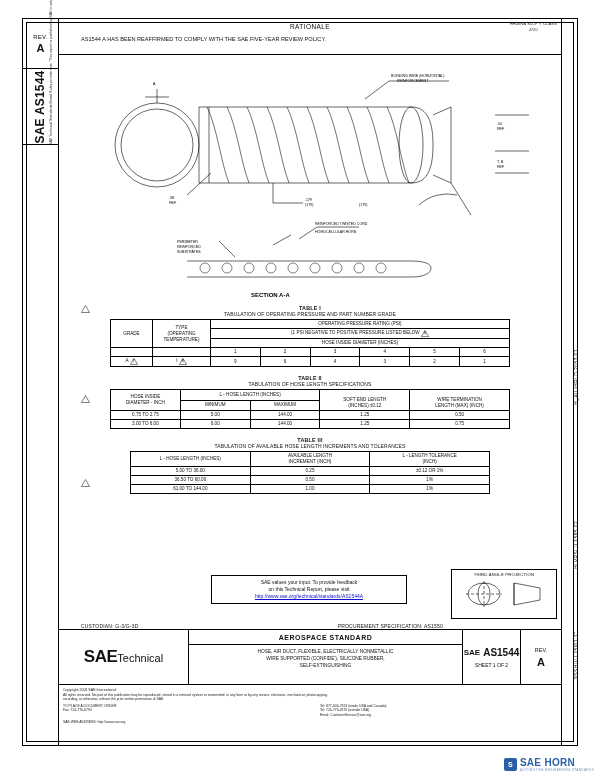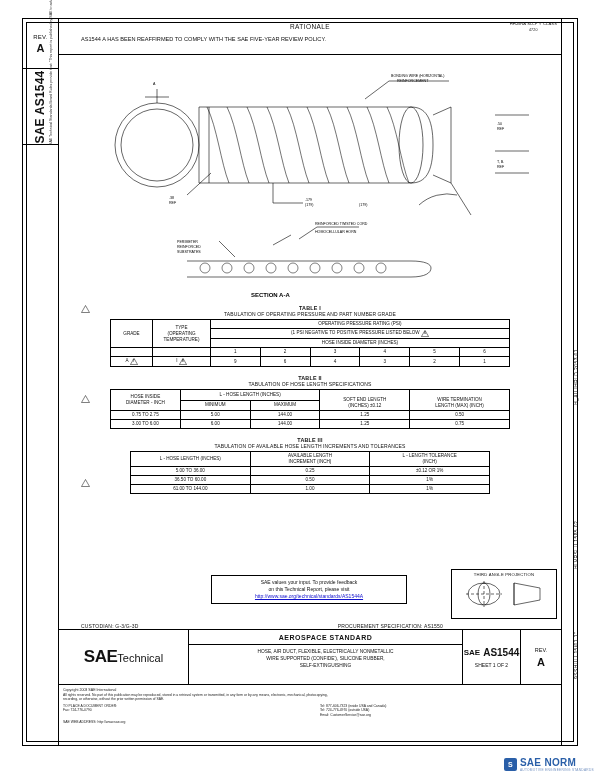--- a/index.html
+++ b/index.html
@@ -584,16 +584,16 @@
         <span>SAE WEB ADDRESS:</span>
         <span>http://www.sae.org</span>
       </div>
     </div>
   </div>
 </div>
 
 <div class="watermark">
   <div class="wm-badge">S</div>
   <div>
-    <div class="wm-text">SAE NORM</div>
+    <div class="wm-text">SAE HORN</div>
     <div class="wm-sub">AUTOMOTIVE ENGINEERING STANDARDS</div>
   </div>
 </div>
 
 </body></html>

